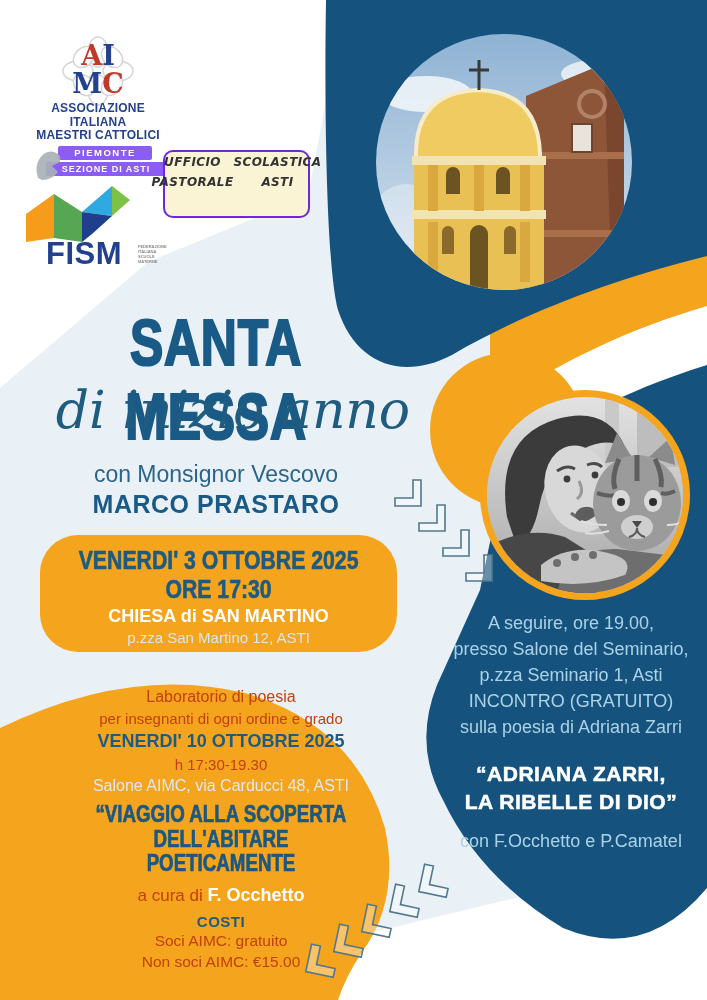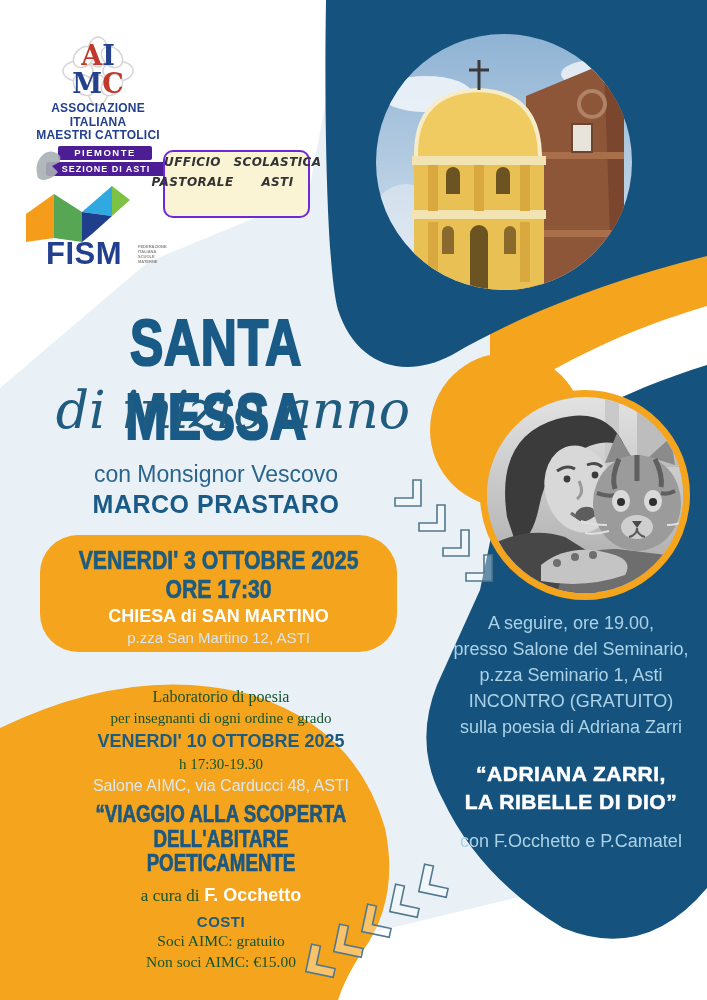--- a/index.html
+++ b/index.html
@@ -17,21 +17,21 @@
     border:7px solid #F5A41D;overflow:hidden;z-index:3;background:#bdbdbd;}
 
   
   .aimc{position:absolute;left:34px;top:36px;width:128px;z-index:4;}
   .rosette{position:absolute;left:26px;top:0px;}
   .aimc-letters{position:absolute;left:26px;top:6px;width:76px;text-align:center;
     font-family:"DejaVu Serif",serif;font-weight:bold;font-size:27px;line-height:28px;}
   .l-red{color:#C0392B;} .l-blue{color:#24418E;}
   .aimc-org{position:absolute;left:-18px;top:66px;width:164px;text-align:center;color:#24418E;
     font-weight:bold;font-size:12px;line-height:13.5px;letter-spacing:0.2px;}
-  .gbar{position:absolute;background:#4c1d95;color:#fff;font-weight:bold;text-align:center;border-radius:2px;}
+  .gbar{position:absolute;background:#8b5cf6;color:#fff;font-weight:bold;text-align:center;border-radius:2px;}
   .gbar1{left:24px;top:110px;width:94px;height:14px;font-size:9.5px;line-height:14px;letter-spacing:1.5px;}
   .gbar2{left:12px;top:126px;width:120px;height:14px;font-size:9px;line-height:14px;letter-spacing:1px;}
   .hand{position:absolute;left:-2px;top:106px;z-index:1;}
 
   .uciim{position:absolute;left:158px;top:42px;z-index:4;}
   .badge{position:absolute;left:163px;top:150px;width:143px;height:64px;background:#FBF4D4;
     border:2px solid #6d28d9;border-radius:10px;z-index:4;
     display:flex;flex-direction:row;justify-content:center;
     font-family:"DejaVu Sans",sans-serif;font-style:italic;font-weight:bold;
     font-size:12px;color:#333;text-align:center;line-height:20px;letter-spacing:0.4px;}
@@ -61,21 +61,21 @@
 
   
   .right-panel{position:absolute;left:435px;top:610px;width:272px;text-align:center;z-index:4;
     color:#ABD2E6;font-size:18px;line-height:26px;}
   .rp-quote{margin-top:20px;color:#ffffff;font-weight:bold;font-size:21px;line-height:28px;
     letter-spacing:0.5px;-webkit-text-stroke:0.5px #ffffff;}
   .rp-speakers{margin-top:12px;font-size:18px;}
 
   
   .lab-text{position:absolute;left:48px;top:686px;width:346px;text-align:center;z-index:4;}
-  .teal{color:#14532d;font-family:Liberation Serif, serif;}
+  .teal{color:#c2410c;}
   .lab-l1{font-size:16px;line-height:22px;}
   .lab-l2{font-size:15px;line-height:21px;}
   .lab-date{font-size:18px;line-height:25px;font-weight:bold;color:#1D5B80;}
   .lab-time{font-size:15px;line-height:21px;}
   .lab-place{font-size:16px;line-height:22px;color:#DCE8F0;}
   .lab-quote{margin-top:5px;font-size:24px;line-height:24.5px;font-weight:bold;color:#1C5880;
     -webkit-text-stroke:0.7px #1C5880;}
   .lab-curator{margin-top:9px;font-size:17px;}
   .lab-curator .name{color:#ffffff;font-weight:bold;font-size:18px;}
   .lab-costi{margin-top:7px;font-size:15px;font-weight:bold;color:#1D5B80;letter-spacing:0.5px;}

